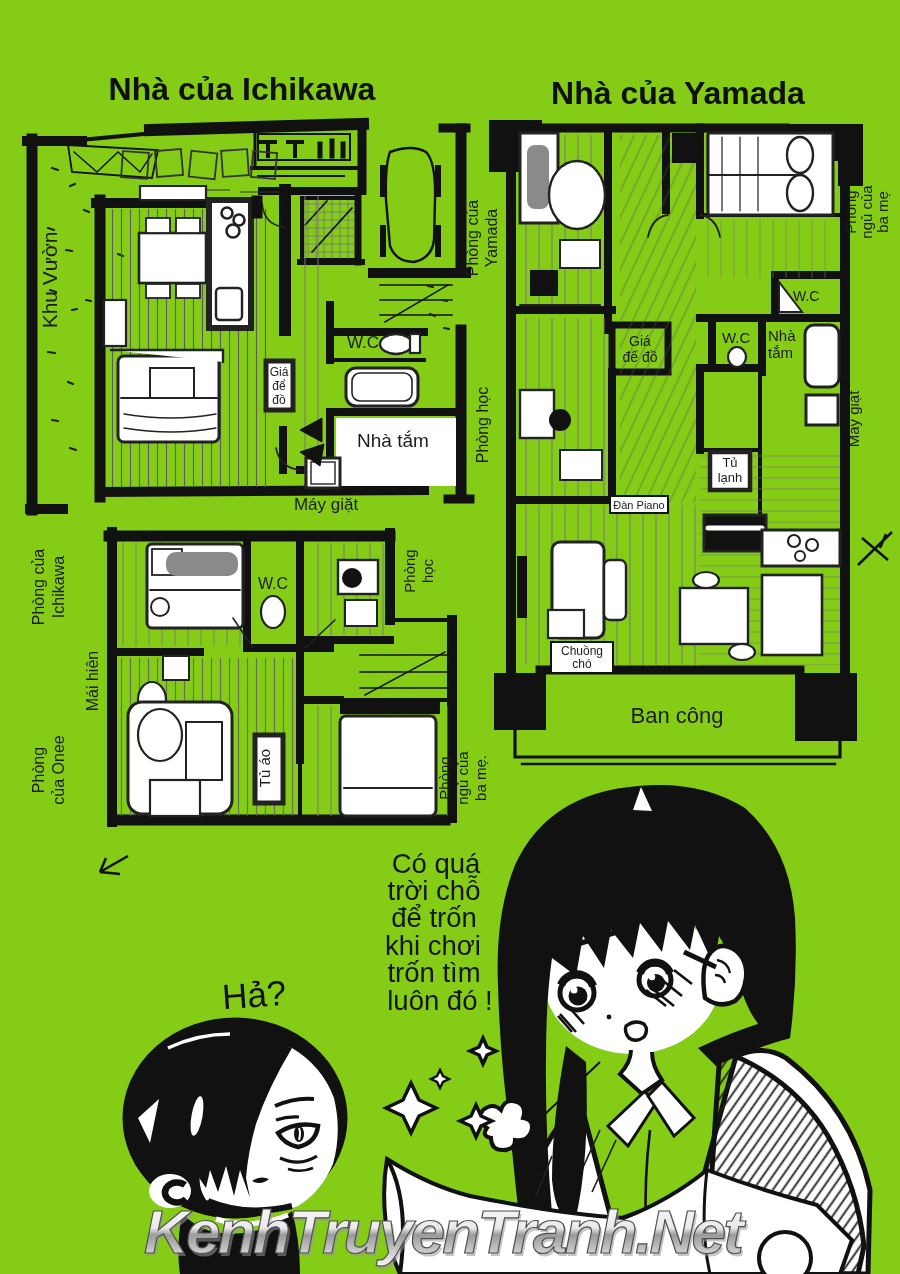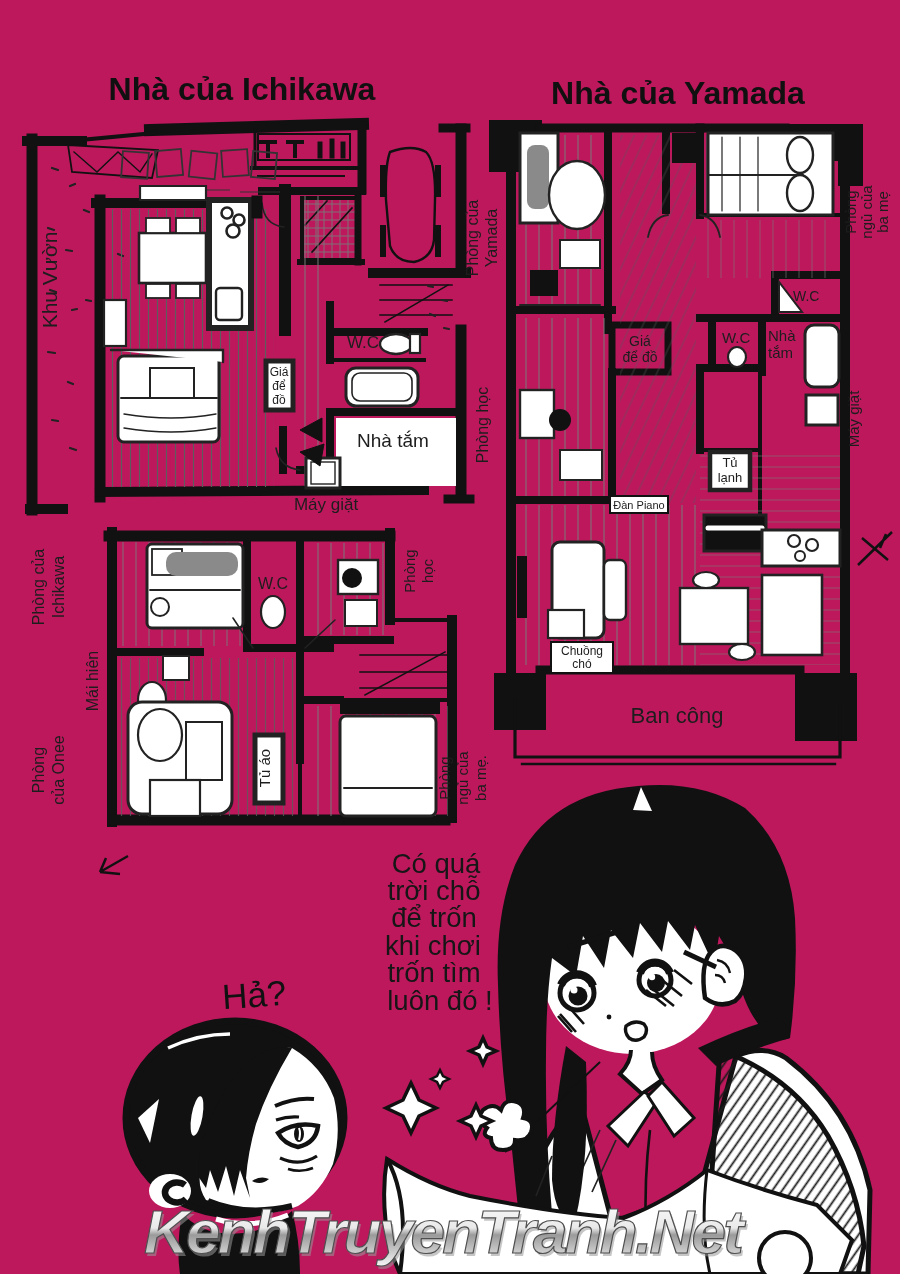--- a/index.html
+++ b/index.html
@@ -1,16 +1,16 @@
 <!DOCTYPE html>
 <html><head>
 <meta charset="utf-8">
 <style>
   html,body{margin:0;padding:0;background:#fff;}
-  #page{position:relative;width:900px;height:1274px;background:#be185d;overflow:hidden;
+  #page{position:relative;width:900px;height:1274px;background:#84cc16;overflow:hidden;
         font-family:"Liberation Sans",sans-serif;}
   svg{position:absolute;left:0;top:0;}
   text{font-family:"Liberation Sans",sans-serif;}
 </style>
 </head>
 <body>
 <div id="page">
 <svg width="900" height="1274" viewBox="0 0 900 1274">
 <defs>
   <pattern id="vh9" width="9" height="40" patternUnits="userSpaceOnUse">

